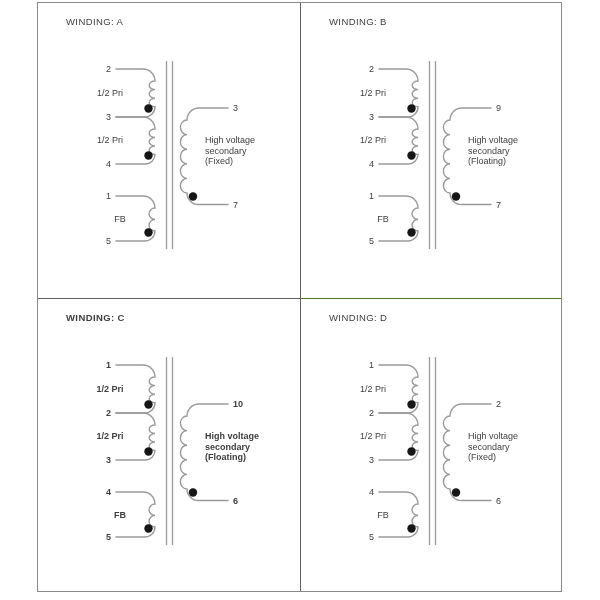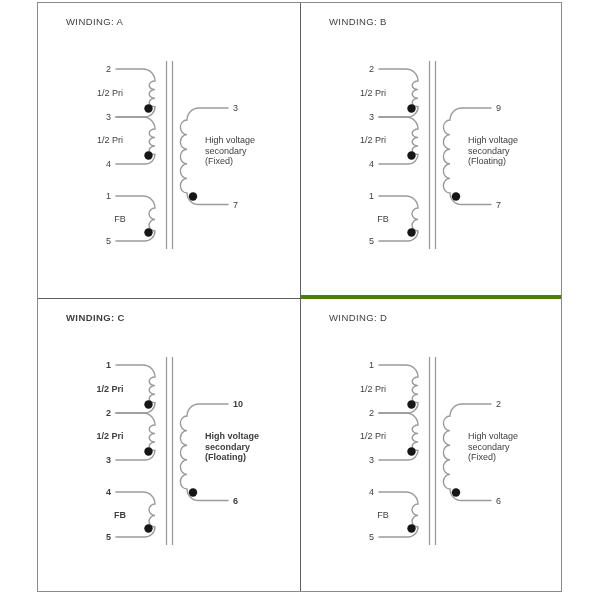--- a/index.html
+++ b/index.html
@@ -4,21 +4,21 @@
 <style>
   html,body{margin:0;padding:0;background:#ffffff;}
   .sheet{position:relative;width:600px;height:600px;background:#ffffff;
          font-family:"Liberation Sans",sans-serif;overflow:hidden;border-radius:30px;}
   .frame{position:absolute;left:37px;top:2px;width:525px;height:590px;
          border:1px solid #8a8a8a;box-sizing:border-box;
          display:grid;grid-template-columns:263px 1fr;grid-template-rows:296px 1fr;
          background:#ffffff;}
   .panel{position:relative;box-sizing:border-box;overflow:hidden;background:#ffffff;}
   .panel:nth-child(1){border-right:1px solid #606060;border-bottom:1px solid #606060;}
-  .panel:nth-child(2){border-bottom:4px solid #4d7c0f;}
+  .panel:nth-child(2){border-bottom:1px solid #4d7c0f;}
   .panel:nth-child(3){border-right:1px solid #606060;font-weight:bold;}
   .panel-title{position:absolute;left:28px;top:13px;font-size:9.5px;
                color:#3e3e3e;letter-spacing:0.4px;white-space:nowrap;}
   .diagram{position:absolute;left:0;top:0;}
   .diagram text{font-family:"Liberation Sans",sans-serif;font-size:9px;fill:#3e3e3e;}
   .wire{fill:none;stroke:#9a9a9a;stroke-width:1.4;stroke-linecap:round;}
   .core{stroke:#9a9a9a;stroke-width:1.3;}
   .dot{fill:#161616;}
 </style>
 </head>

